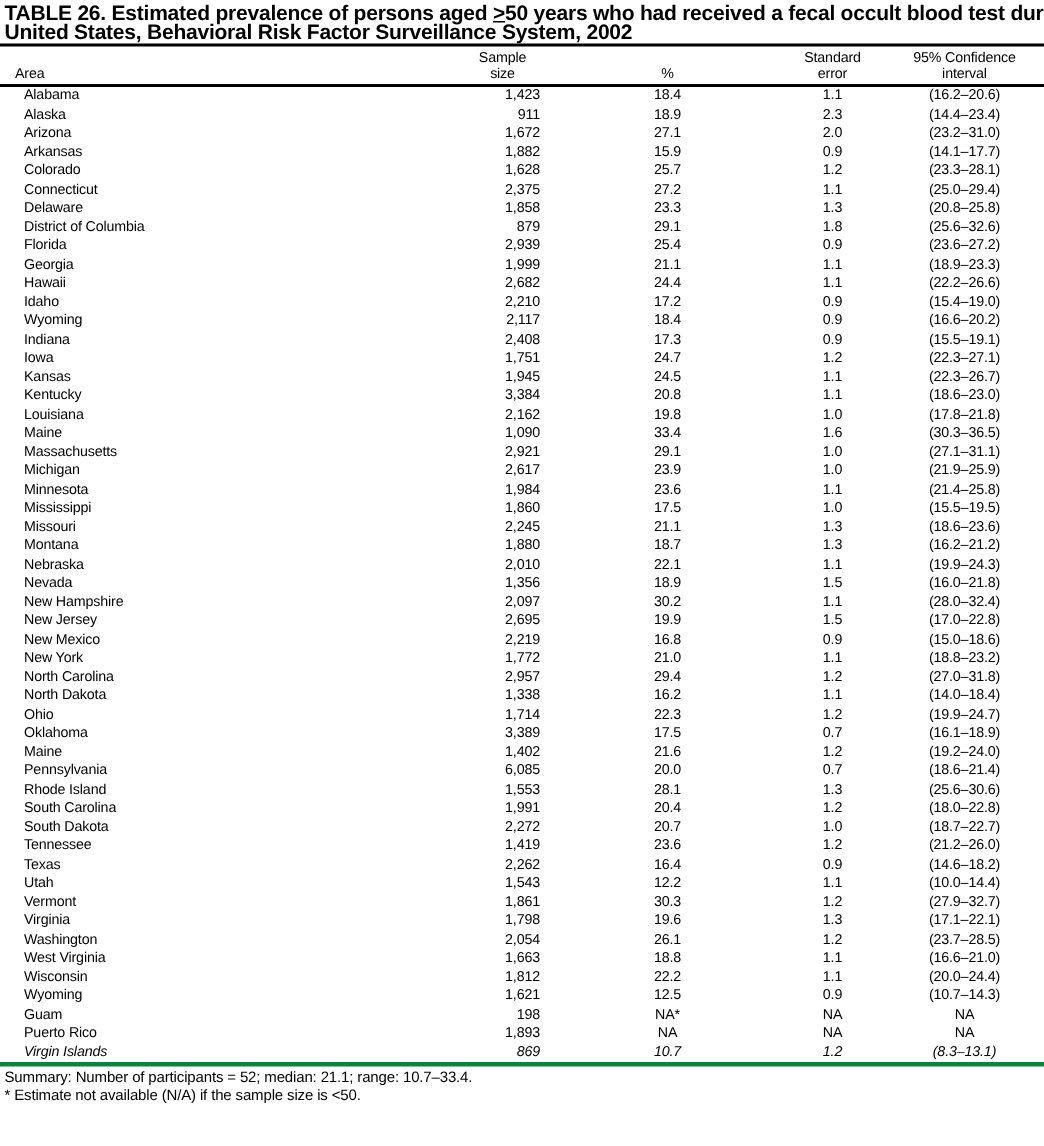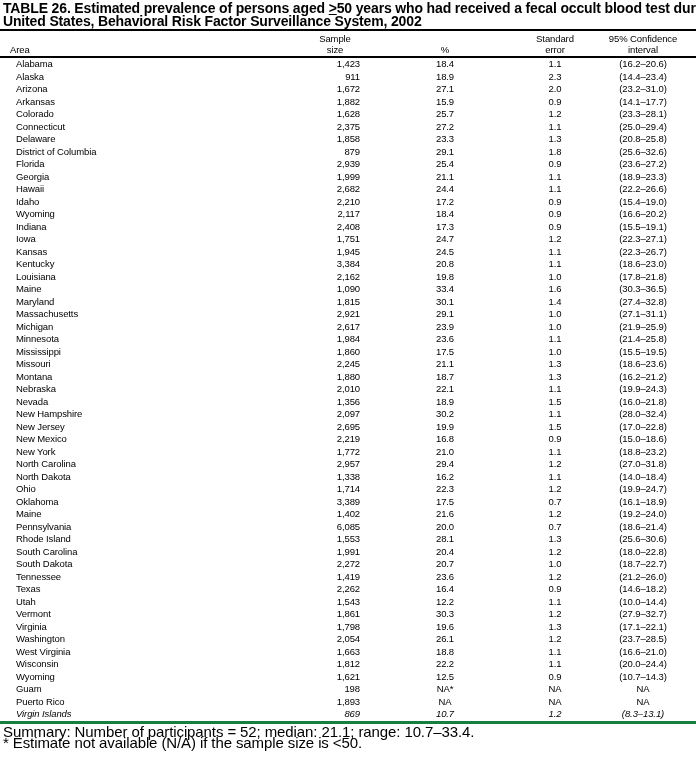--- a/index.html
+++ b/index.html
@@ -39,21 +39,21 @@
     height: 12.5px; line-height: 12.5px; padding: 0;
     white-space: nowrap; overflow: visible;
   }
   tbody tr:last-child td { border-bottom: 3px solid #15803d; font-style: italic; }
   td.c-area { text-align: left; padding-left: 16px; }
   td.c-n   { text-align: right; padding-right: 10px; }
   td.c-pct { text-align: center; }
   td.c-se  { text-align: center; }
   td.c-ci  { text-align: center; }
   .footer {
-    font-size: 15px; line-height: 11.5px; letter-spacing: -0.1px;
+    font-size: 10px; line-height: 11.5px; letter-spacing: -0.1px;
     padding: 2px 0 0 3px;
   }
 </style>
 </head>
 <body>
 
 <div class="page">
 
   <div class="title">
     <span><span>TABLE 26. Estimated prevalence of persons aged </span><span class="u">&gt;</span><span>50 years who had received a fecal occult blood test during the preceding year —</span></span><br>
@@ -214,27 +214,20 @@
     <td class="c-ci">(17.8–21.8)</td>
   </tr>
         <tr>
     <td class="c-area">Maine</td>
     <td class="c-n">1,090</td>
     <td class="c-pct">33.4</td>
     <td class="c-se">1.6</td>
     <td class="c-ci">(30.3–36.5)</td>
   </tr>
         <tr>
-    <td class="c-area">Maryland</td>
-    <td class="c-n">1,815</td>
-    <td class="c-pct">30.1</td>
-    <td class="c-se">1.4</td>
-    <td class="c-ci">(27.4–32.8)</td>
-  </tr>
-        <tr>
     <td class="c-area">Massachusetts</td>
     <td class="c-n">2,921</td>
     <td class="c-pct">29.1</td>
     <td class="c-se">1.0</td>
     <td class="c-ci">(27.1–31.1)</td>
   </tr>
         <tr>
     <td class="c-area">Michigan</td>
     <td class="c-n">2,617</td>
     <td class="c-pct">23.9</td>

